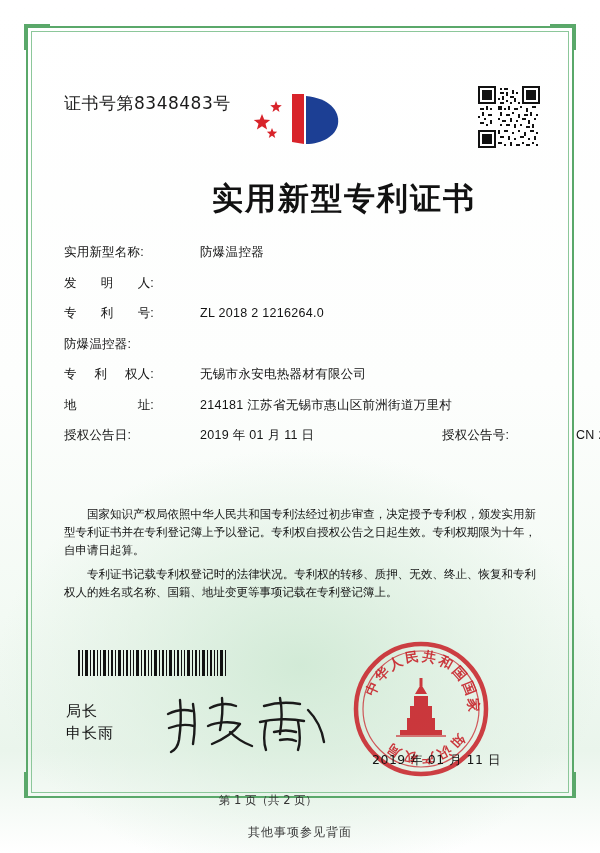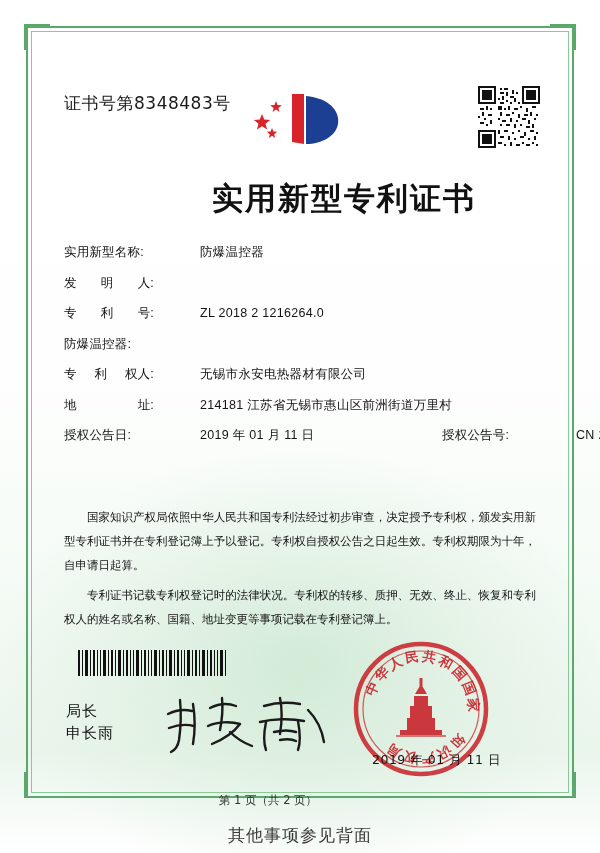--- a/index.html
+++ b/index.html
@@ -127,21 +127,21 @@
     letter-spacing: 0.2px;
     margin-left: 44px;
   }
 
   .paragraphs {
     position: absolute;
     left: 64px; top: 505px;
     width: 472px;
     font-family: "DejaVu Sans", sans-serif;
     font-size: 11.5px;
-    line-height: 24px;
+    line-height: 18px;
     color: #141414;
     text-align: justify;
   }
   .paragraphs p {
     margin: 0 0 6px 0;
     text-indent: 23px;
   }
 
   .barcode {
     position: absolute;
@@ -189,21 +189,21 @@
     font-size: 11.5px;
     color: #333;
   }
 
   .footer-note {
     position: absolute;
     left: 0; top: 824px;
     width: 600px;
     text-align: center;
     font-family: Liberation Sans, sans-serif;
-    font-size: 17px;
+    font-size: 12px;
     color: #3a3a3a;
     letter-spacing: 1px;
   }
 </style>
 </head>
 <body>
 
 <div class="page">
 
   <div class="border-outer"></div>

